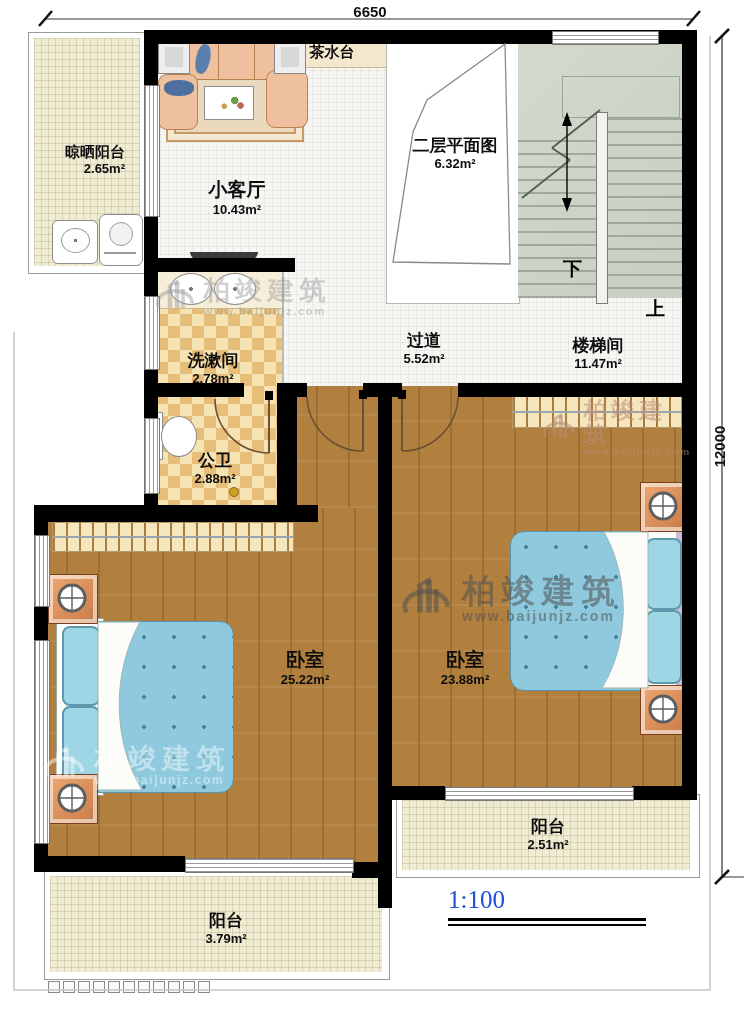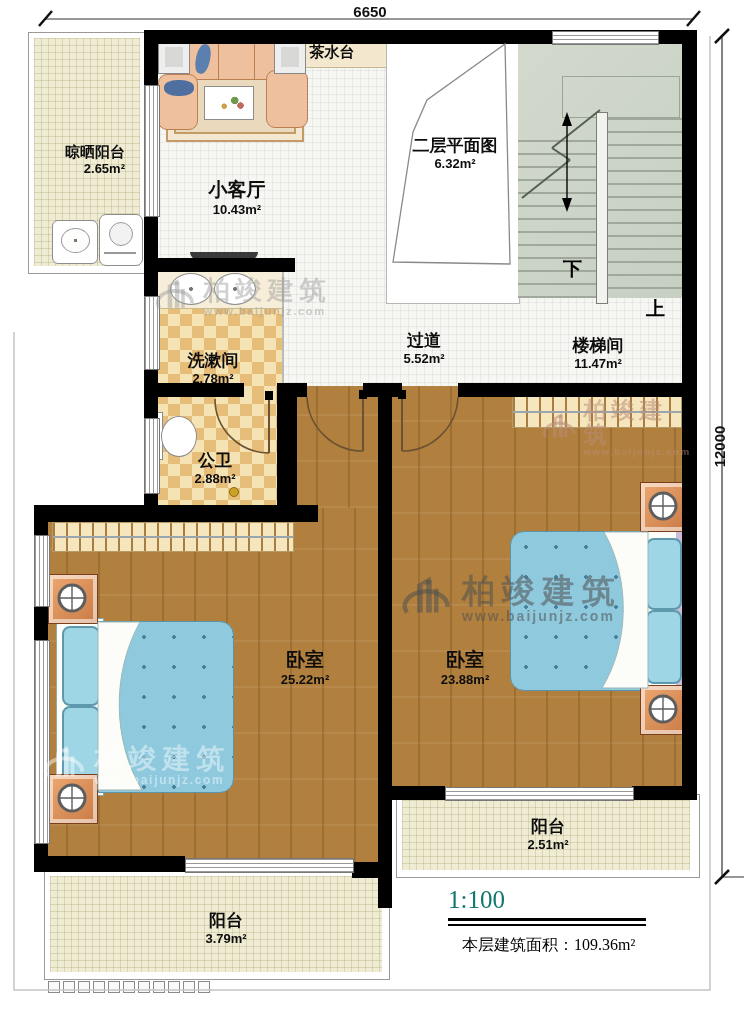--- a/index.html
+++ b/index.html
@@ -49,21 +49,21 @@
     box-shadow:inset 0 0 0 4px rgba(255,255,255,.55);}
   .sofa{background:#eec09e;border:1.5px solid #b97f4f;border-radius:9px;}
   .whitebox{background:#fff;border:1px solid #8d8d8d;}
   
   .wm{position:absolute;display:flex;align-items:center;gap:10px;pointer-events:none;}
   .wm .wm-brand{font-size:33px;font-weight:bold;letter-spacing:7px;line-height:1.05;display:block;}
   .wm .wm-url{font-size:14px;font-weight:bold;letter-spacing:2px;display:block;}
   .wm svg{display:block;}
   
   .t-name{font-family:"Liberation Serif","DejaVu Serif",serif;font-weight:bold;font-size:31px;color:#000;}
-  .t-scale{font-family:"Liberation Serif","DejaVu Serif",serif;font-size:25px;color:#0f766e;font-weight:normal;}
+  .t-scale{font-family:"Liberation Serif","DejaVu Serif",serif;font-size:25px;color:#1d4ed8;font-weight:normal;}
   .t-info{font-family:"Liberation Serif","DejaVu Serif",serif;font-size:16px;color:#000;}
   .sqrow{position:absolute;display:flex;gap:3px;}
   .sqrow span{width:10px;height:10px;border:1.5px solid #8a8a8a;background:#fafafa;display:block;}
   .dim{position:absolute;font-size:15px;font-weight:bold;color:#111;text-align:center;}
 </style>
 </head>
 <body>
 
 <div id="plan">
 
@@ -323,16 +323,15 @@
       <span class="wm-url">www.baijunjz.com</span>
     </div>
   </div>
 
   <div class="abs" style="left:448px;top:886px;width:260px;">
     <div style="display:flex;align-items:baseline;gap:14px;">
       <span class="t-scale">1:100</span>
     </div>
     <div style="width:198px;height:3px;background:#000;margin-top:4px;"></div>
     <div style="width:198px;height:1.5px;background:#000;margin-top:3px;"></div>
-    <div class="t-info" style="margin:9px 0 0 14px;">本层建筑面积：109.36m²</div>
   </div>
 
 </div>
 
 </body></html>

